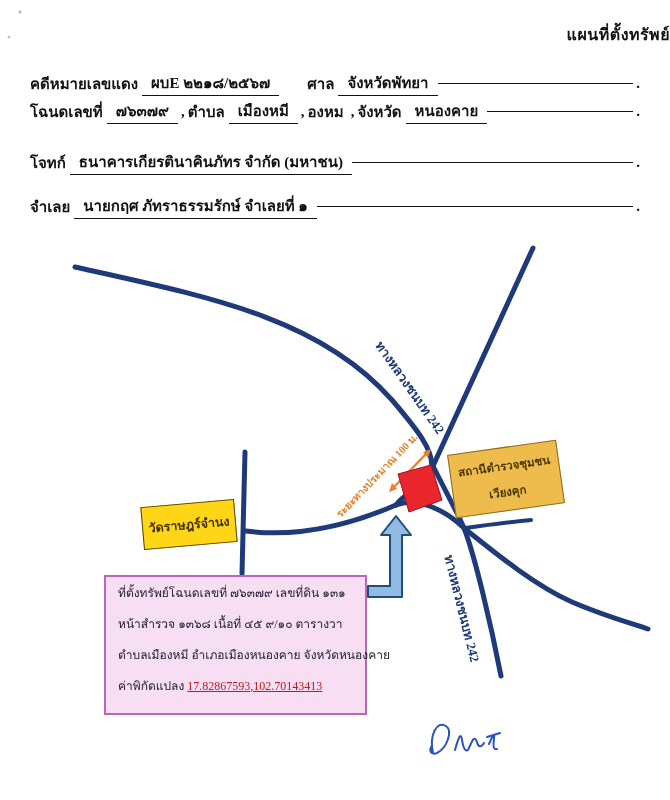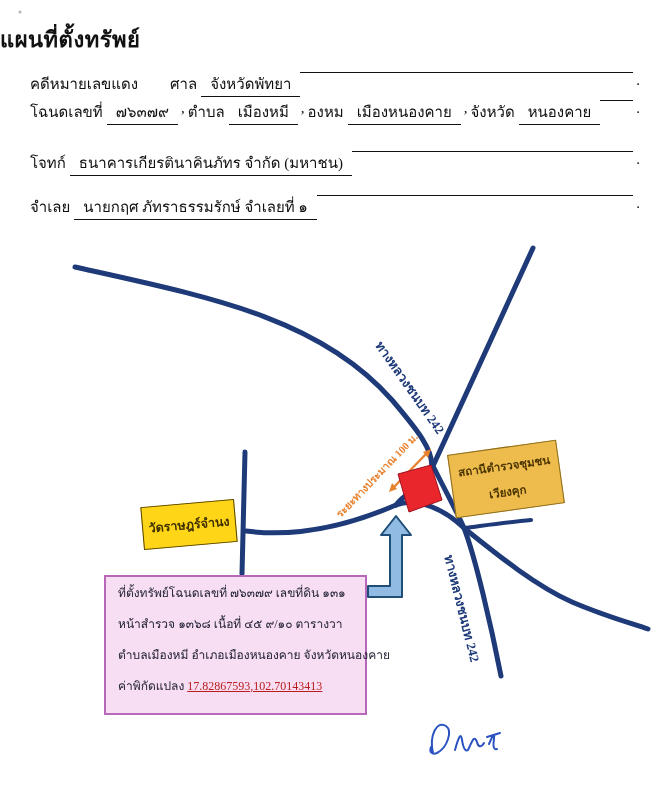--- a/index.html
+++ b/index.html
@@ -3,25 +3,25 @@
 <meta charset="utf-8">
 <style>
   * { margin:0; padding:0; box-sizing:border-box; }
   body { background:#e8e8e8; font-family:"Liberation Serif","DejaVu Serif",serif; }
   .page {
     position:relative; width:670px; height:800px; margin:0 auto;
     background:#ffffff; color:#111; overflow:hidden;
   }
   .title {
     position:absolute; top:22px; left:0; width:100%;
-    text-align:left; font-size:22px; font-weight:bold; letter-spacing:.5px;
+    text-align:right; font-size:16px; font-weight:bold; letter-spacing:.5px;
   }
   .fline {
     position:absolute; left:30px; right:30px; height:23px;
-    display:flex; align-items:flex-start; font-size:15px; font-weight:normal;
+    display:flex; align-items:center; font-size:15px; font-weight:bold;
     white-space:pre;
   }
   .lbl { padding-right:4px; }
   .val { border-bottom:1.2px solid #111; padding:0 9px; }
   .fill { flex:1; border-bottom:1.2px solid #111; }
   .sep { padding:0 3px; }
   .endmark { padding-left:3px; }
   .map-svg { position:absolute; left:0; top:0; }
   .maplabel {
     position:absolute; text-align:center; font-size:13px; font-weight:bold;
@@ -56,25 +56,25 @@
   }
 </style>
 </head>
 <body>
 
 <div class="page">
 
   <div class="title">แผนที่ตั้งทรัพย์</div>
 
   <div class="fline" style="top:72px;">
-    <span class="lbl">คดีหมายเลขแดง</span><span class="lbl" style="padding-left:8px;margin-left:20px;">ศาล</span><span class="val">จังหวัดพัทยา</span><span class="fill"></span><span class="endmark">.</span>
+    <span class="lbl">คดีหมายเลขแดง</span><span class="val">ผบE ๒๒๑๘/๒๕๖๗</span><span class="lbl" style="padding-left:8px;margin-left:20px;">ศาล</span><span class="val">จังหวัดพัทยา</span><span class="fill"></span><span class="endmark">.</span>
   </div>
 
   <div class="fline" style="top:100px;">
-    <span class="lbl">โฉนดเลขที่</span><span class="val">๗๖๓๗๙</span><span class="sep">,</span><span class="lbl">ตำบล</span><span class="val">เมืองหมี</span><span class="sep">,</span><span class="lbl">องหม</span><span class="val">เมืองหนองคาย</span><span class="sep">,</span><span class="lbl">จังหวัด</span><span class="val">หนองคาย</span><span class="fill"></span><span class="endmark">.</span>
+    <span class="lbl">โฉนดเลขที่</span><span class="val">๗๖๓๗๙</span><span class="sep">,</span><span class="lbl">ตำบล</span><span class="val">เมืองหมี</span><span class="sep">,</span><span class="lbl">องหม</span><span class="sep">,</span><span class="lbl">จังหวัด</span><span class="val">หนองคาย</span><span class="fill"></span><span class="endmark">.</span>
   </div>
 
   <div class="fline" style="top:151px;">
     <span class="lbl">โจทก์</span><span class="val">ธนาคารเกียรตินาคินภัทร จำกัด (มหาชน)</span><span class="fill"></span><span class="endmark">.</span>
   </div>
 
   <div class="fline" style="top:195px;">
     <span class="lbl">จำเลย</span><span class="val">นายกฤศ ภัทราธรรมรักษ์ จำเลยที่ ๑</span><span class="fill"></span><span class="endmark">.</span>
   </div>
 

